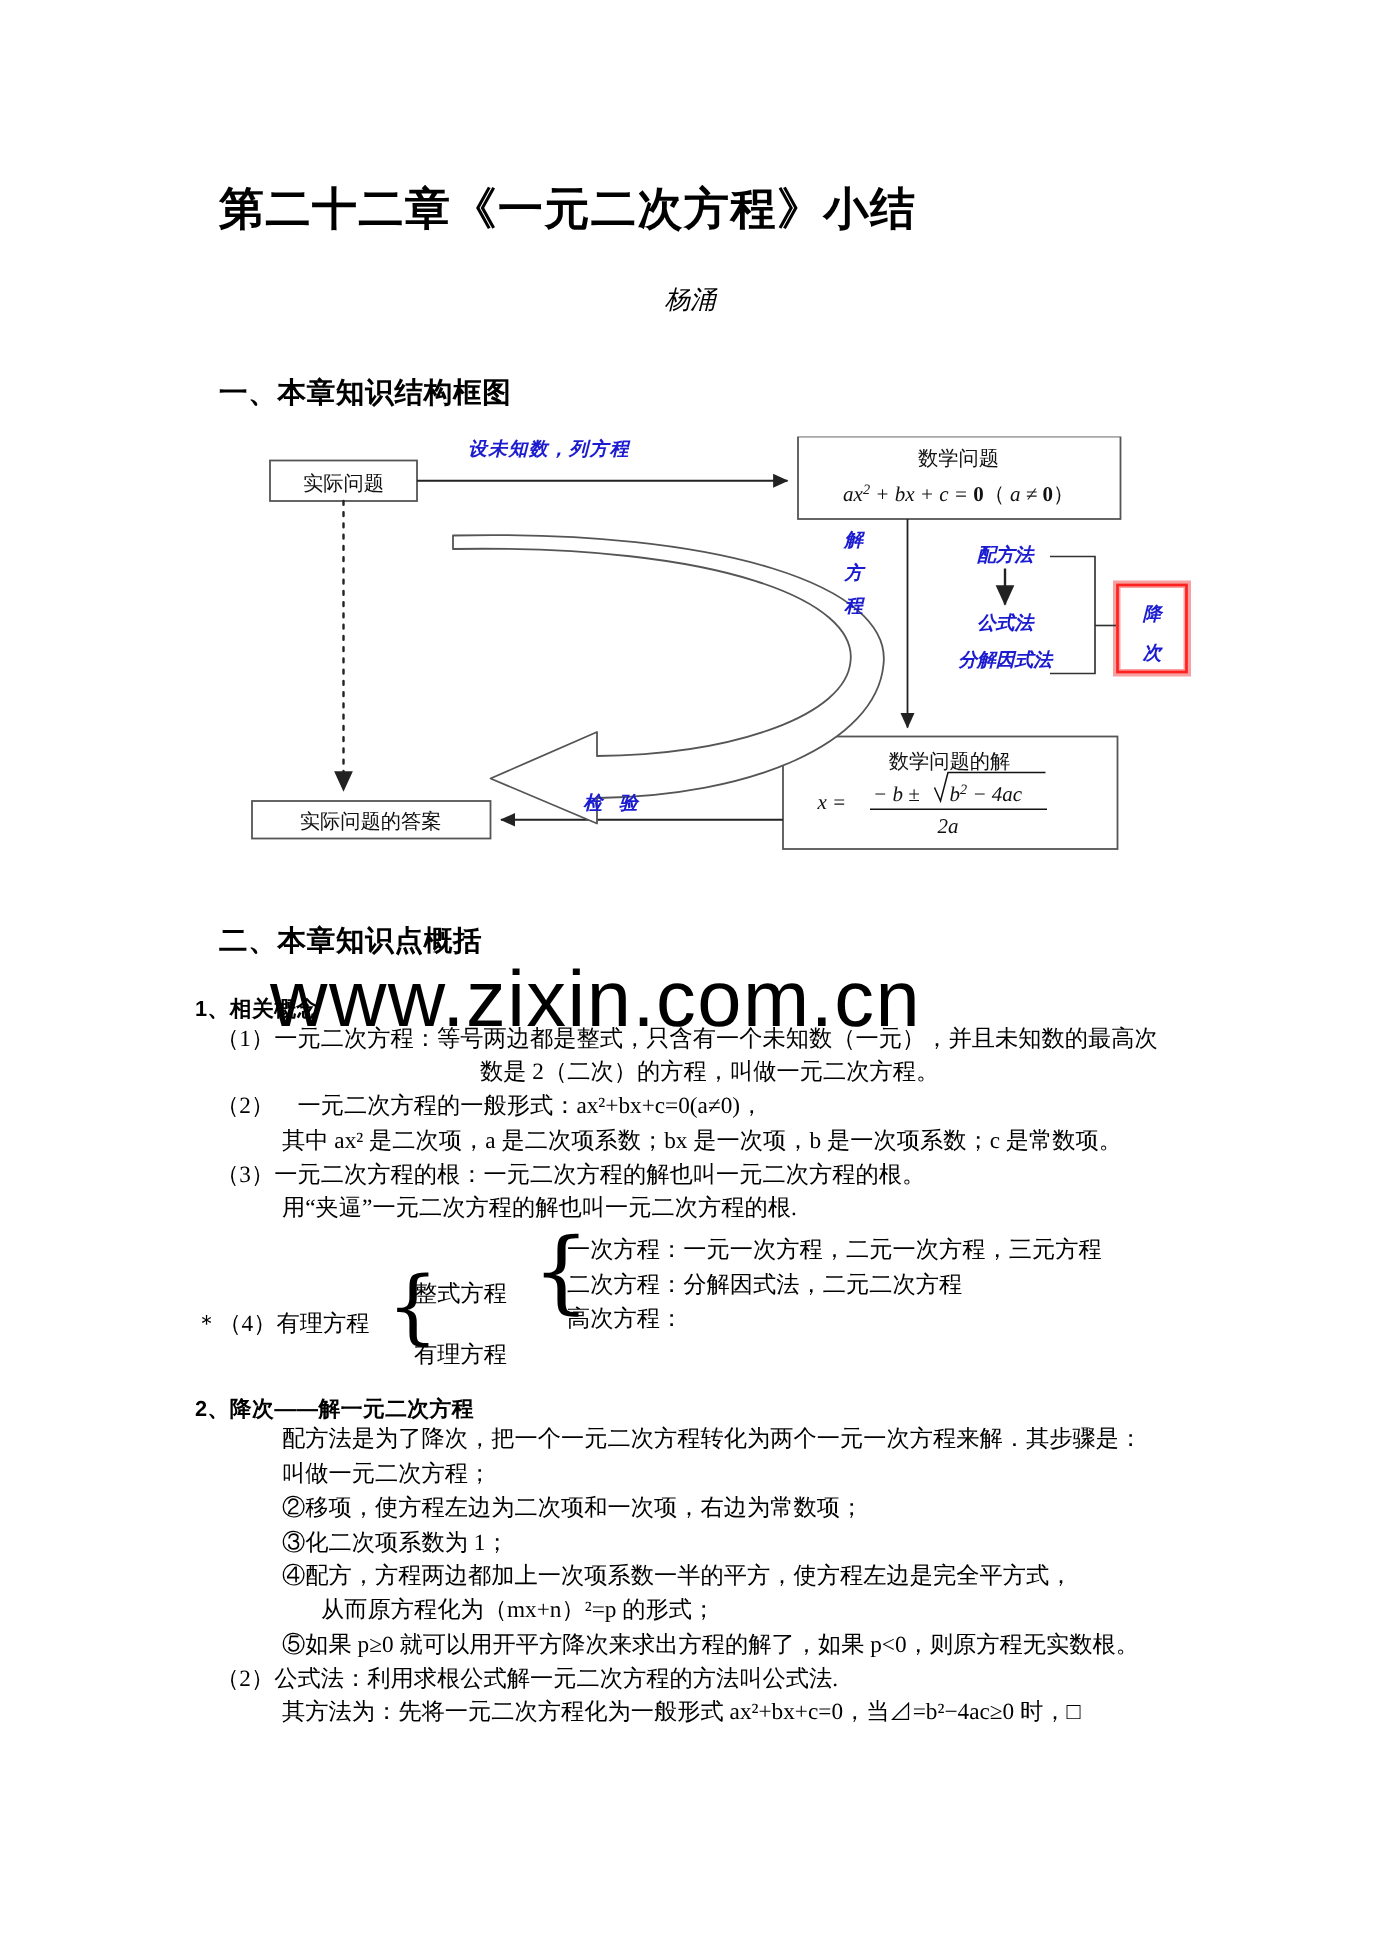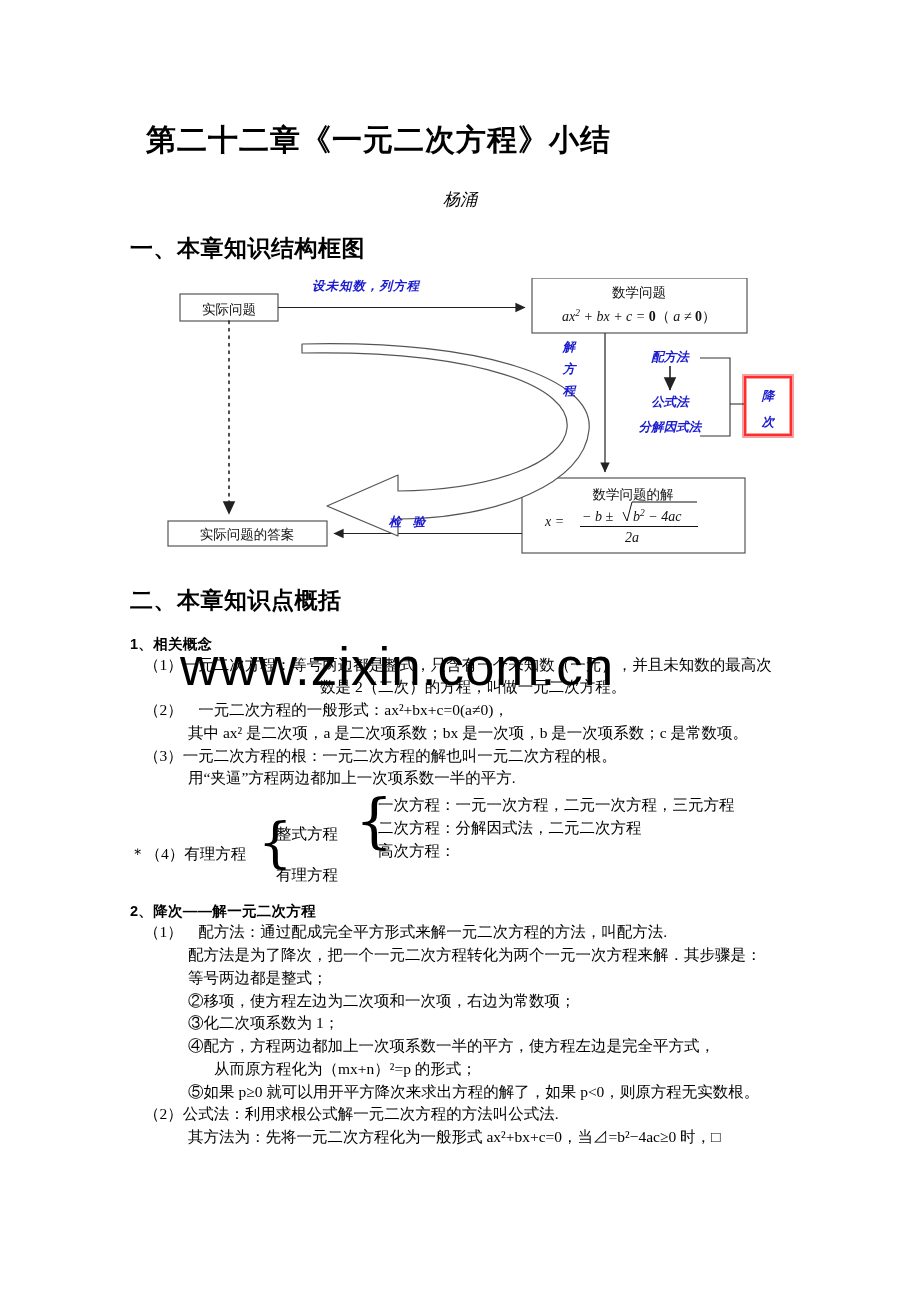--- a/index.html
+++ b/index.html
@@ -51,24 +51,24 @@
     margin: 0;
     padding-top: 13px;
     text-align: center;
     font-size: 17px;
     font-family: "Liberation Serif", serif;
     position: relative;
     z-index: 2;
     font-style: italic;
   }
   .h-section {
-    margin: 0;
+    margin: 16px;
     padding-top: 22px;
     font-family: Liberation Mono, monospace;
-    font-size: 23px;
+    font-size: 19px;
     font-weight: bold;
     letter-spacing: 0.5px;
     position: relative;
     z-index: 2;
   }
   .h-sub {
     margin: 0;
     font-family: "Liberation Sans", sans-serif;
     font-size: 14.5px;
     font-weight: bold;
@@ -217,38 +217,37 @@
 
   <h2 class="h-section">二、本章知识点概括</h2>
 
   <div class="h-sub" style="padding-top:7px;margin-top:12px;">1、相关概念</div>
 
   <p class="p ind1">（1）一元二次方程：等号两边都是整式，只含有一个未知数（一元），并且未知数的最高次</p>
   <p class="p center-ish">数是 2（二次）的方程，叫做一元二次方程。</p>
   <p class="p ind1">（2）　一元二次方程的一般形式：ax²+bx+c=0(a≠0)，</p>
   <p class="p ind2">其中 ax² 是二次项，a 是二次项系数；bx 是一次项，b 是一次项系数；c 是常数项。</p>
   <p class="p ind1">（3）一元二次方程的根：一元二次方程的解也叫一元二次方程的根。</p>
-  <p class="p ind2">用“夹逼”方程两边都加上一次项系数一半的平方.</p>
+  <p class="p ind2">用“夹逼”一元二次方程的解也叫一元二次方程的根.</p>
 
   <div class="brace-block">
     <span class="lbl" style="left:0px; top:52px;">＊（4）有理方程</span>
     <span class="brace" style="left:128px; top:24px; font-size:54px;">{</span>
     <span class="lbl" style="left:146px; top:32px;">整式方程</span>
     <span class="lbl" style="left:146px; top:73px;">有理方程</span>
     <span class="brace" style="left:225px; top:-2px; font-size:60px;">{</span>
     <span class="lbl" style="left:248px; top:3px;font-family:Liberation Serif, serif;">一次方程：一元一次方程，二元一次方程，三元方程</span>
     <span class="lbl" style="left:248px; top:26px;">二次方程：分解因式法，二元二次方程</span>
     <span class="lbl" style="left:248px; top:49px;">高次方程：</span>
   </div>
 
   <div class="h-sub" style="padding-top:14px;">2、降次——解一元二次方程</div>
 
-  <p class="p ind1">（1）　配方法：通过配成完全平方形式来解一元二次方程的方法，叫配方法.</p>
   <p class="p ind2">配方法是为了降次，把一个一元二次方程转化为两个一元一次方程来解．其步骤是：</p>
-  <p class="p ind2">等号两边都是整式；</p>
+  <p class="p ind2">叫做一元二次方程；</p>
   <p class="p ind2">②移项，使方程左边为二次项和一次项，右边为常数项；</p>
   <p class="p ind2">③化二次项系数为 1；</p>
   <p class="p ind2">④配方，方程两边都加上一次项系数一半的平方，使方程左边是完全平方式，</p>
   <p class="p ind3">从而原方程化为（mx+n）²=p 的形式；</p>
   <p class="p ind2">⑤如果 p≥0 就可以用开平方降次来求出方程的解了，如果 p&lt;0，则原方程无实数根。</p>
   <p class="p ind1">（2）公式法：利用求根公式解一元二次方程的方法叫公式法.</p>
   <p class="p ind2">其方法为：先将一元二次方程化为一般形式 ax²+bx+c=0，当⊿=b²−4ac≥0 时，□</p>
 
 </div>
 

